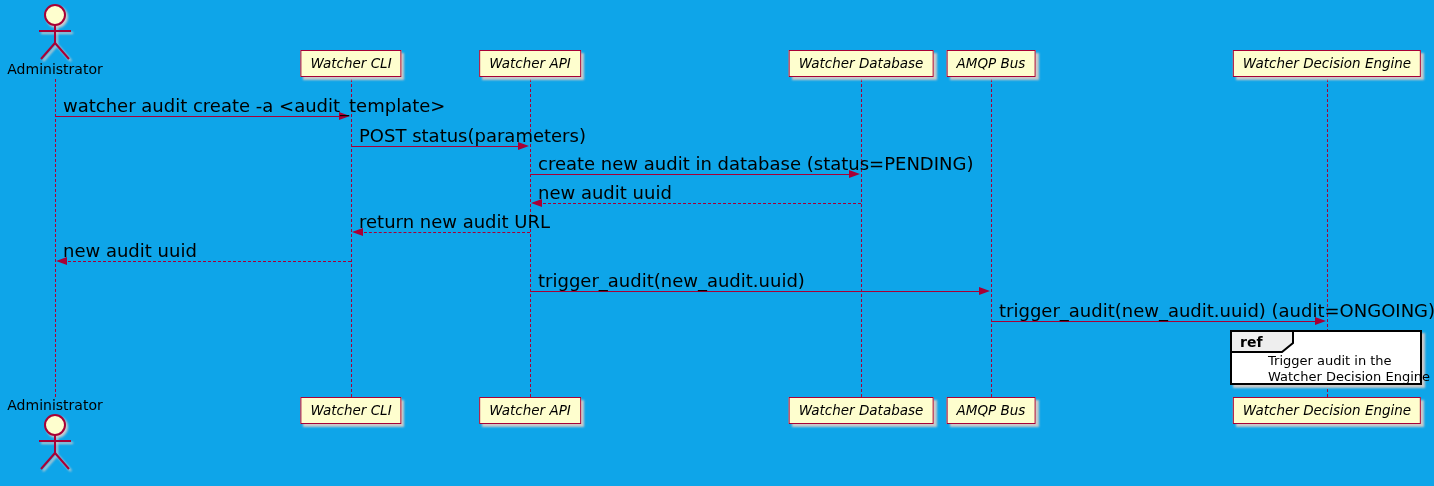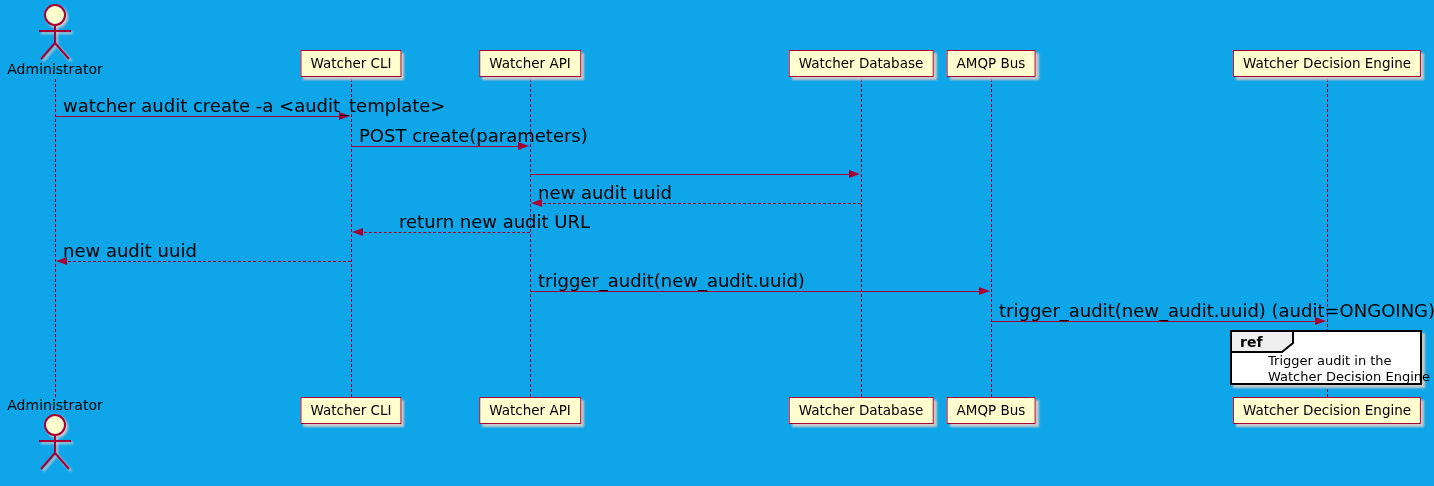--- a/index.html
+++ b/index.html
@@ -23,20 +23,21 @@
   .pbox{
     position:absolute;
     transform:translateX(-50%);
     background:var(--fill);
     border:1.8px solid var(--line);
     box-shadow:3px 3px 2px var(--shadow);
     padding:4px 9px 5px 9px;
     font-size:13.5px;
     white-space:nowrap;
     z-index:4;
+    font-style:italic;
   }
   .msg-line{position:absolute;height:0;z-index:2;}
   .msg-line.solid{border-top:1.2px solid var(--line);}
   .msg-line.dashed{border-top:1.2px dashed var(--line);}
   .arrowhead{position:absolute;width:0;height:0;z-index:3;
     border-top:4.5px solid transparent;border-bottom:4.5px solid transparent;}
   .arrowhead.right{border-left:11px solid var(--line);}
   .arrowhead.left{border-right:11px solid var(--line);}
   .msg-label{
     position:absolute;font-size:18px;line-height:15px;white-space:nowrap;z-index:3;
@@ -107,29 +108,30 @@
     <div class="pbox" style="left: 861px; top: 397px;">Watcher Database</div>
     <div class="pbox" style="left: 991px; top: 50px;">AMQP Bus</div>
     <div class="pbox" style="left: 991px; top: 397px;">AMQP Bus</div>
     <div class="pbox" style="left: 1327px; top: 50px;">Watcher Decision Engine</div>
     <div class="pbox" style="left: 1327px; top: 397px;">Watcher Decision Engine</div>
     <div class="msg-line solid" style="top: 116px; left: 55px; width: 288px;"></div>
     <div class="arrowhead right" style="top: 112px; left: 339px;"></div>
     <div class="msg-label" style="left: 63px; top: 98px;">watcher audit create -a &lt;audit_template&gt;</div>
     <div class="msg-line solid" style="top: 146px; left: 351px; width: 171px;"></div>
     <div class="arrowhead right" style="top: 142px; left: 518px;"></div>
-    <div class="msg-label" style="left: 359px; top: 128px;">POST create(parameters)</div>
+    <div class="msg-label" style="left: 359px; top: 128px;">POST status(parameters)</div>
     <div class="msg-line solid" style="top: 174px; left: 530px; width: 323px;"></div>
     <div class="arrowhead right" style="top: 170px; left: 849px;"></div>
+    <div class="msg-label" style="left: 538px; top: 156px;">create new audit in database (status=PENDING)</div>
     <div class="msg-line dashed" style="top: 203px; left: 538px; width: 323px;"></div>
     <div class="arrowhead left" style="top: 199px; left: 531px;"></div>
     <div class="msg-label" style="left: 538px; top: 185px;">new audit uuid</div>
     <div class="msg-line dashed" style="top: 232px; left: 359px; width: 171px;"></div>
     <div class="arrowhead left" style="top: 228px; left: 352px;"></div>
-    <div class="msg-label" style="left: 359px; top: 214px; margin-left: 40px;">return new audit URL</div>
+    <div class="msg-label" style="left: 359px; top: 214px;">return new audit URL</div>
     <div class="msg-line dashed" style="top: 261px; left: 63px; width: 288px;"></div>
     <div class="arrowhead left" style="top: 257px; left: 56px;"></div>
     <div class="msg-label" style="left: 63px; top: 243px;">new audit uuid</div>
     <div class="msg-line solid" style="top: 291px; left: 530px; width: 453px;"></div>
     <div class="arrowhead right" style="top: 287px; left: 979px;"></div>
     <div class="msg-label" style="left: 538px; top: 273px;">trigger_audit(new_audit.uuid)</div>
     <div class="msg-line solid" style="top: 321px; left: 991px; width: 328px;"></div>
     <div class="arrowhead right" style="top: 317px; left: 1315px;"></div>
     <div class="msg-label" style="left: 999px; top: 303px;">trigger_audit(new_audit.uuid) (audit=ONGOING)</div>
   </div>

